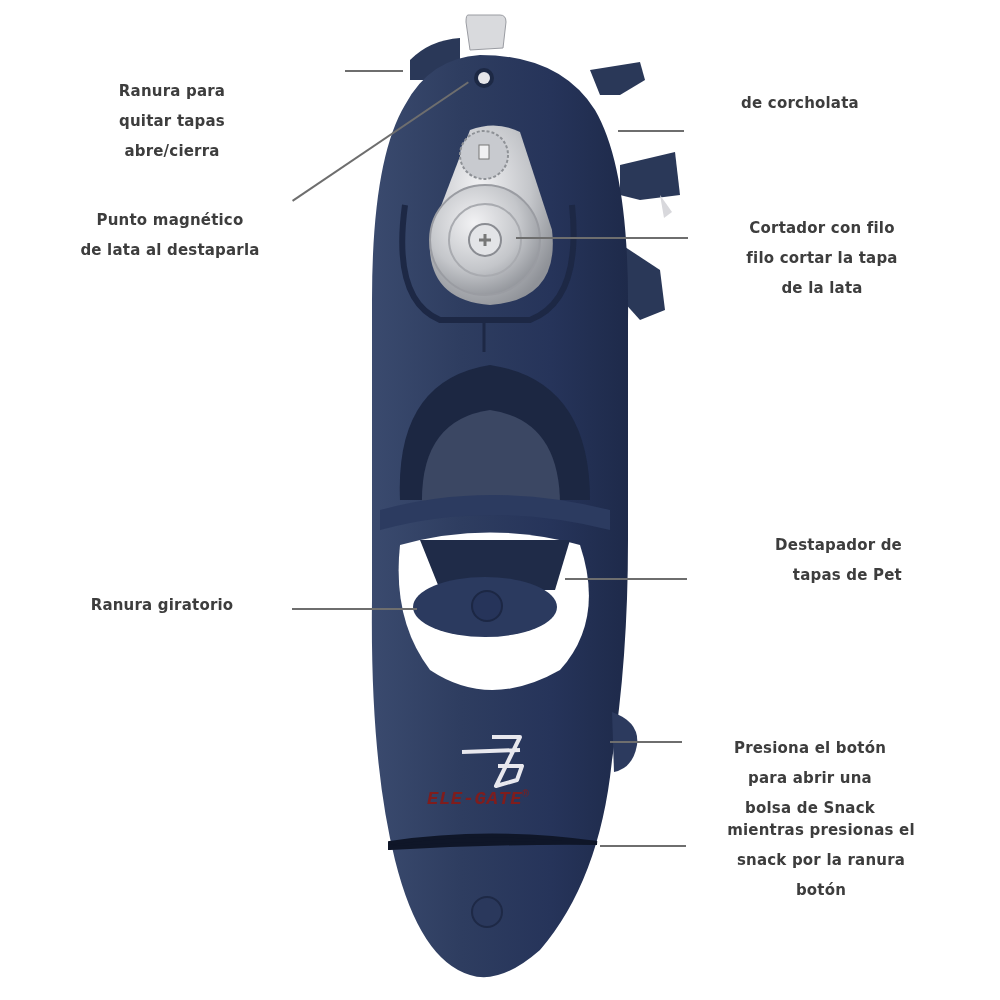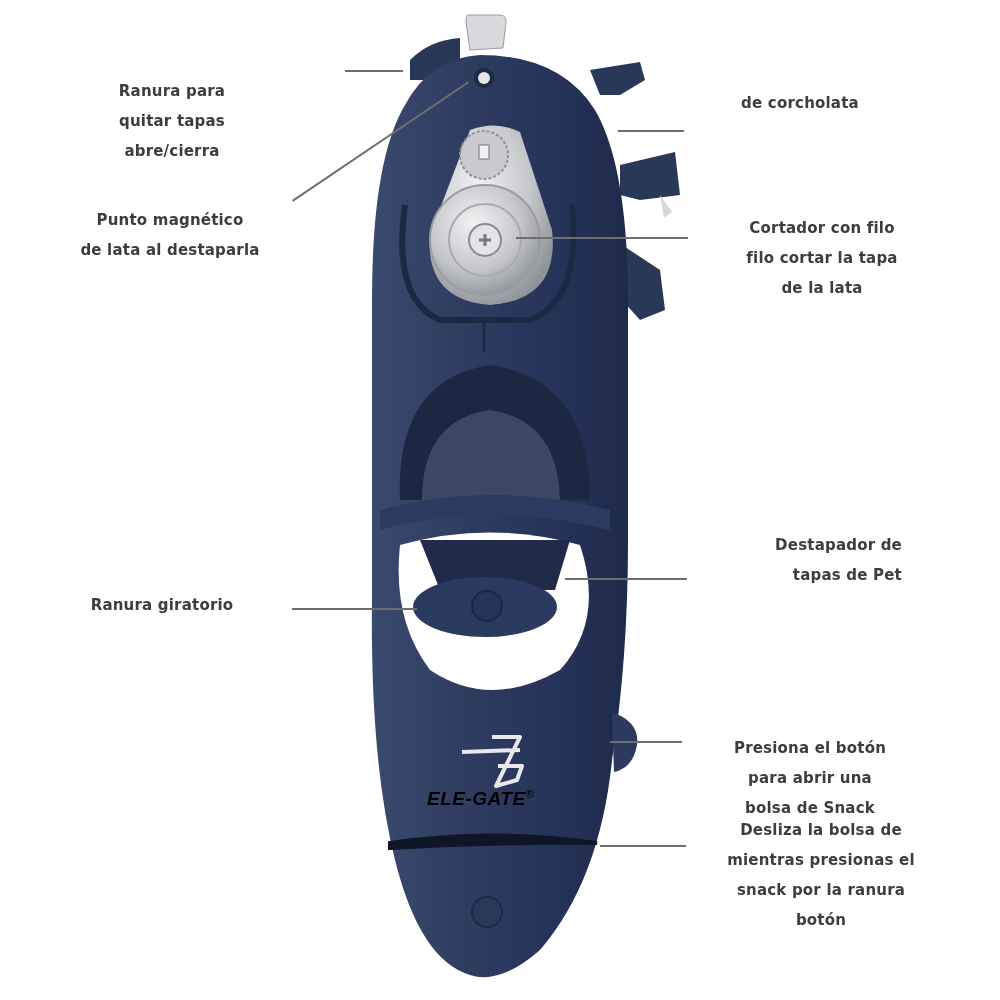--- a/index.html
+++ b/index.html
@@ -4,22 +4,22 @@
 <style>
   html, body { margin:0; padding:0; background:#ffffff; }
   body { width:1000px; height:1000px; position:relative; overflow:hidden;
          font-family:"DejaVu Sans", sans-serif; color:#3a3a3a; }
   .label { position:absolute; text-align:center; font-size:15px; line-height:30px;
            font-weight:bold; color:#3d3d3d; letter-spacing:0.2px; white-space:nowrap; }
   .label span { display:block; }
   .leader { position:absolute; height:2px; background:#6e6e6e; }
   .leader.diag { transform-origin:0 0; }
   svg.product { position:absolute; left:0; top:0; }
-  .brand { position:absolute; font-family:Liberation Sans, sans-serif; font-style:italic;
-           font-weight:bold; color:#000000; font-size:19px; letter-spacing:0.5px; }
+  .brand { position:absolute; font-family:Liberation Mono, monospace; font-style:italic;
+           font-weight:bold; color:#7f1d1d; font-size:19px; letter-spacing:0.5px; }
   .brand sup { font-size:11px; font-style:normal; font-weight:normal; }
 </style>
 </head>
 <body>
 
 <svg class="product" width="1000" height="1000" viewBox="0 0 1000 1000">
   <defs>
     <linearGradient id="bodyGrad" x1="0" x2="1" y1="0" y2="0">
       <stop offset="0" stop-color="#3a4a6e"></stop>
       <stop offset="0.35" stop-color="#2e3d60"></stop>
@@ -111,17 +111,16 @@
 </div>
 <div class="label" style="left:52px; top:590px; width:220px;">
   <span>Ranura giratorio</span>
 </div>
 <div class="label" style="left:690px; top:693px; width:240px;margin-top:40px;">
   <span>Presiona el botón</span>
   <span>para abrir una</span>
   <span>bolsa de Snack</span>
 </div>
 <div class="label" style="left:676px; top:815px; width:290px;">
-  <span>Desliza la bolsa de</span>
   <span>mientras presionas el</span>
   <span>snack por la ranura</span>
   <span>botón</span>
 </div>
 
 </body></html>

